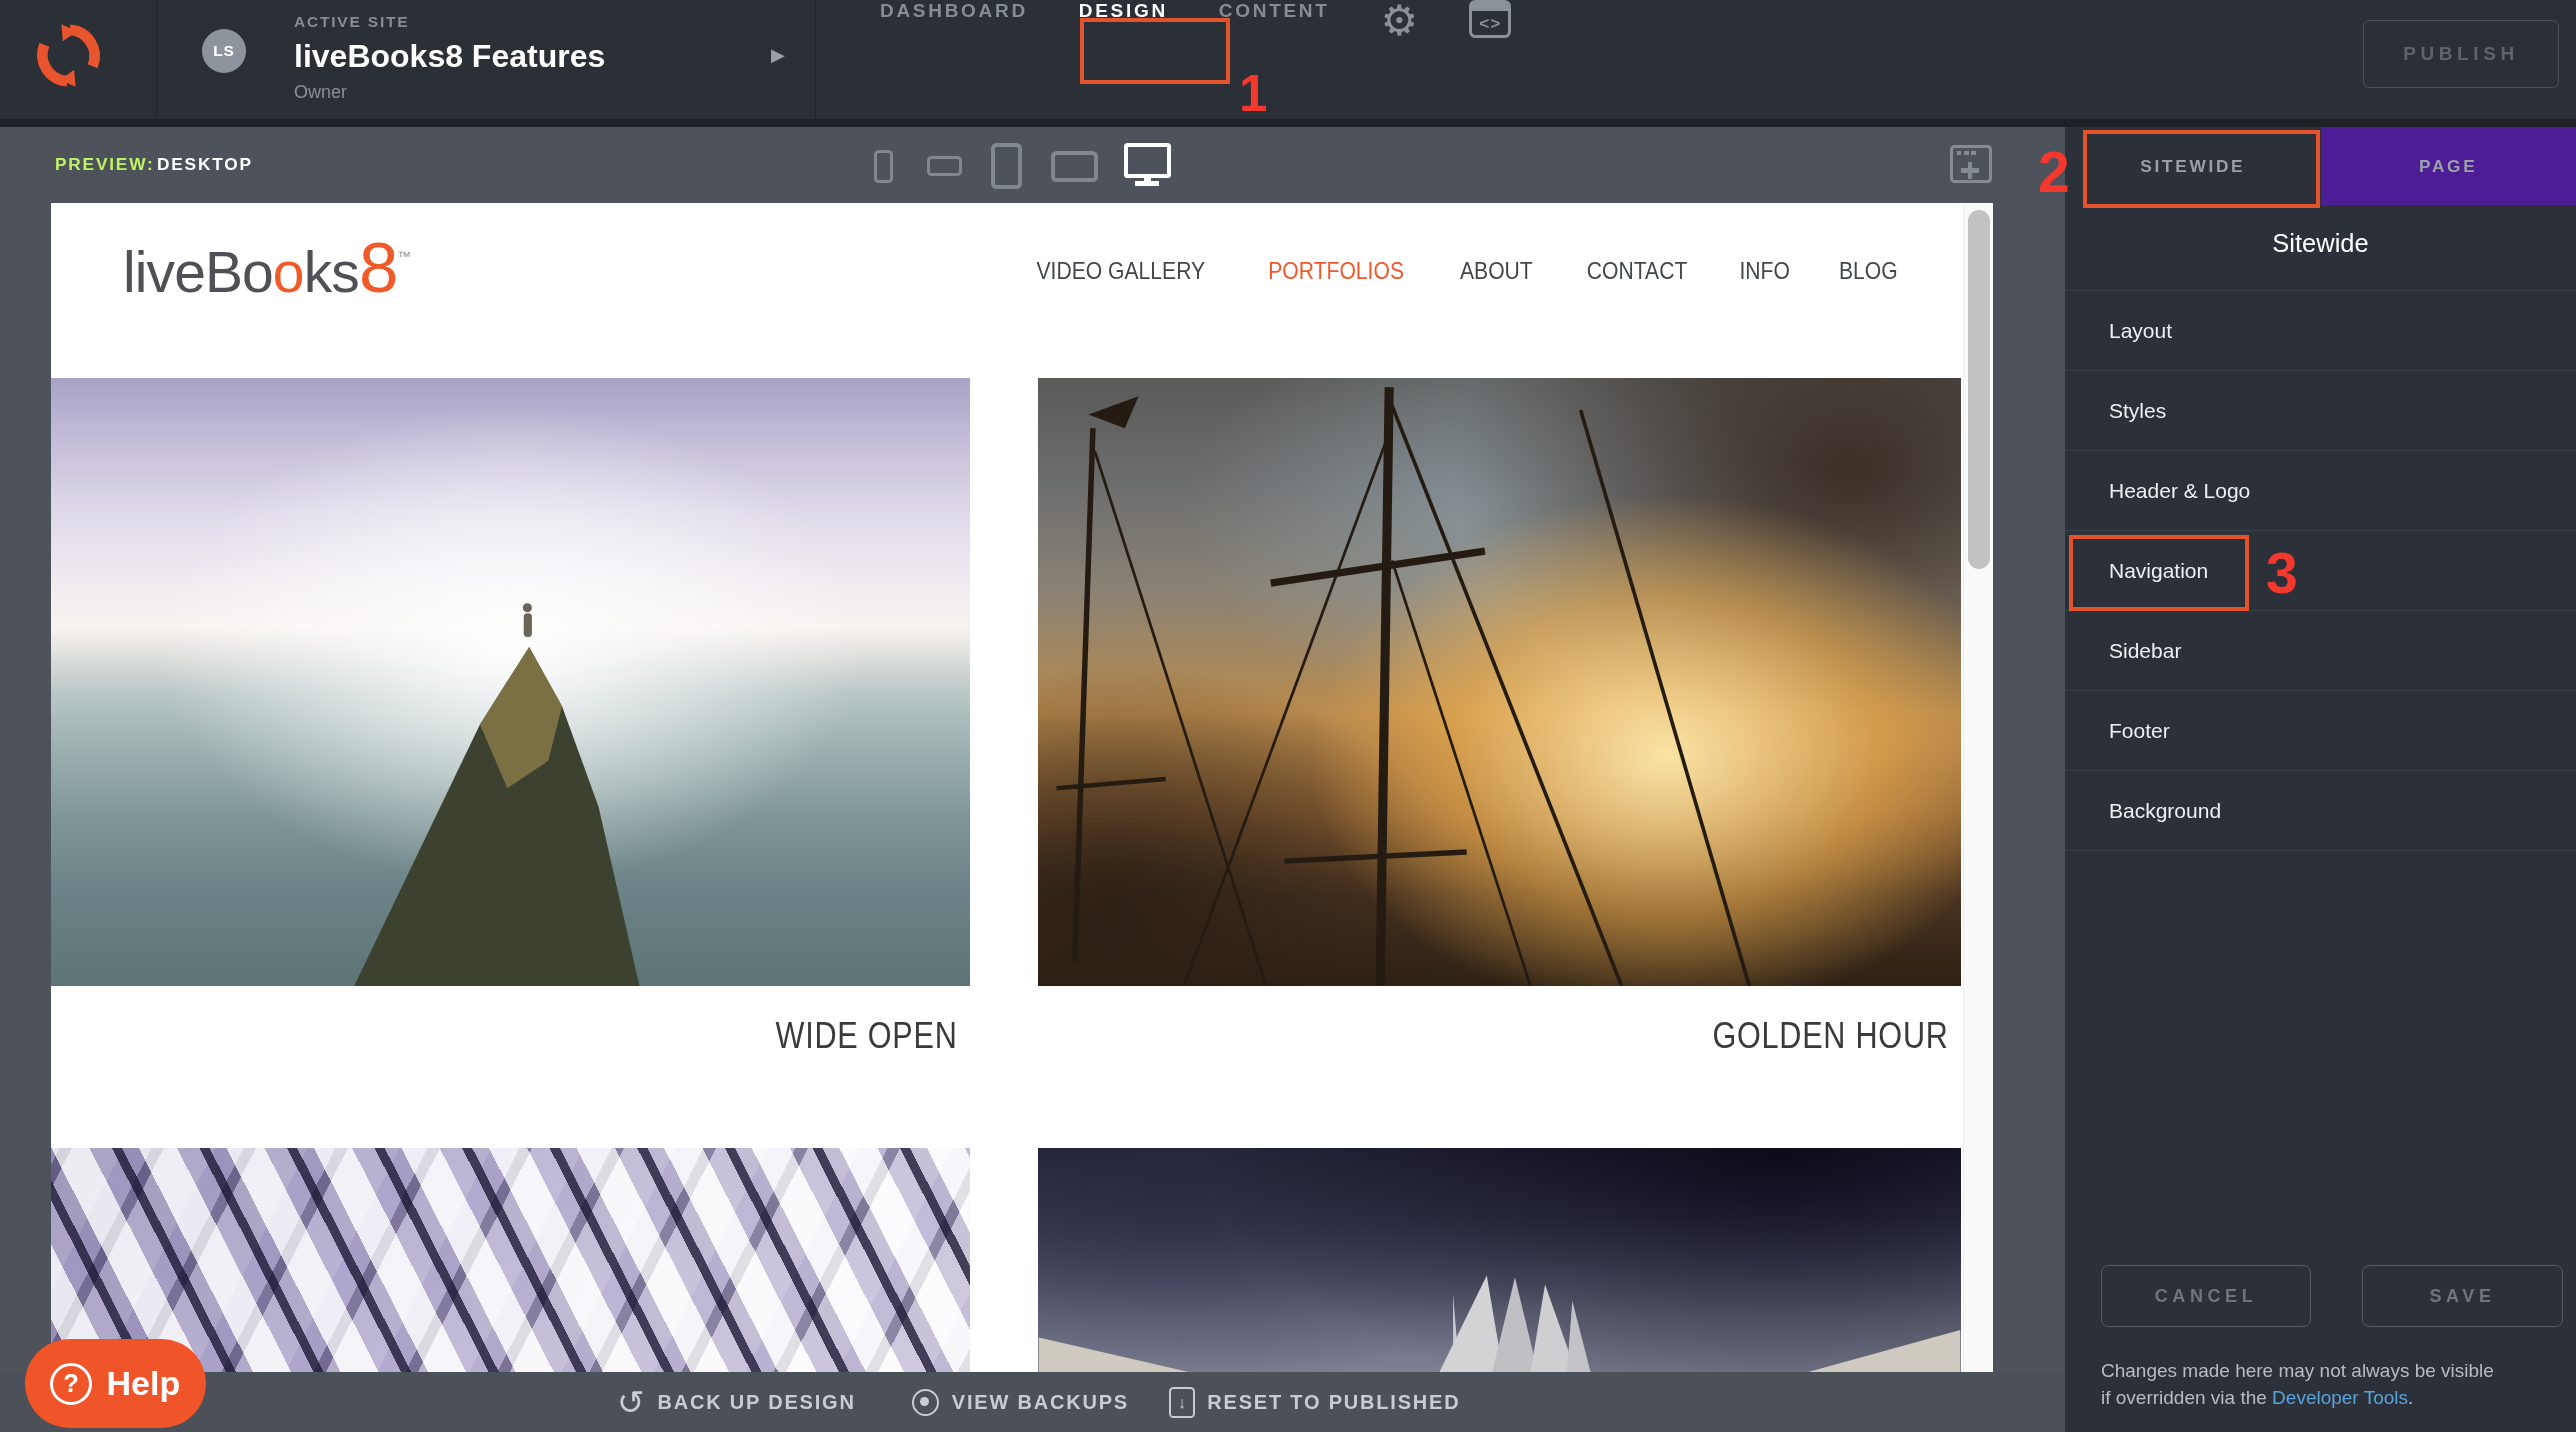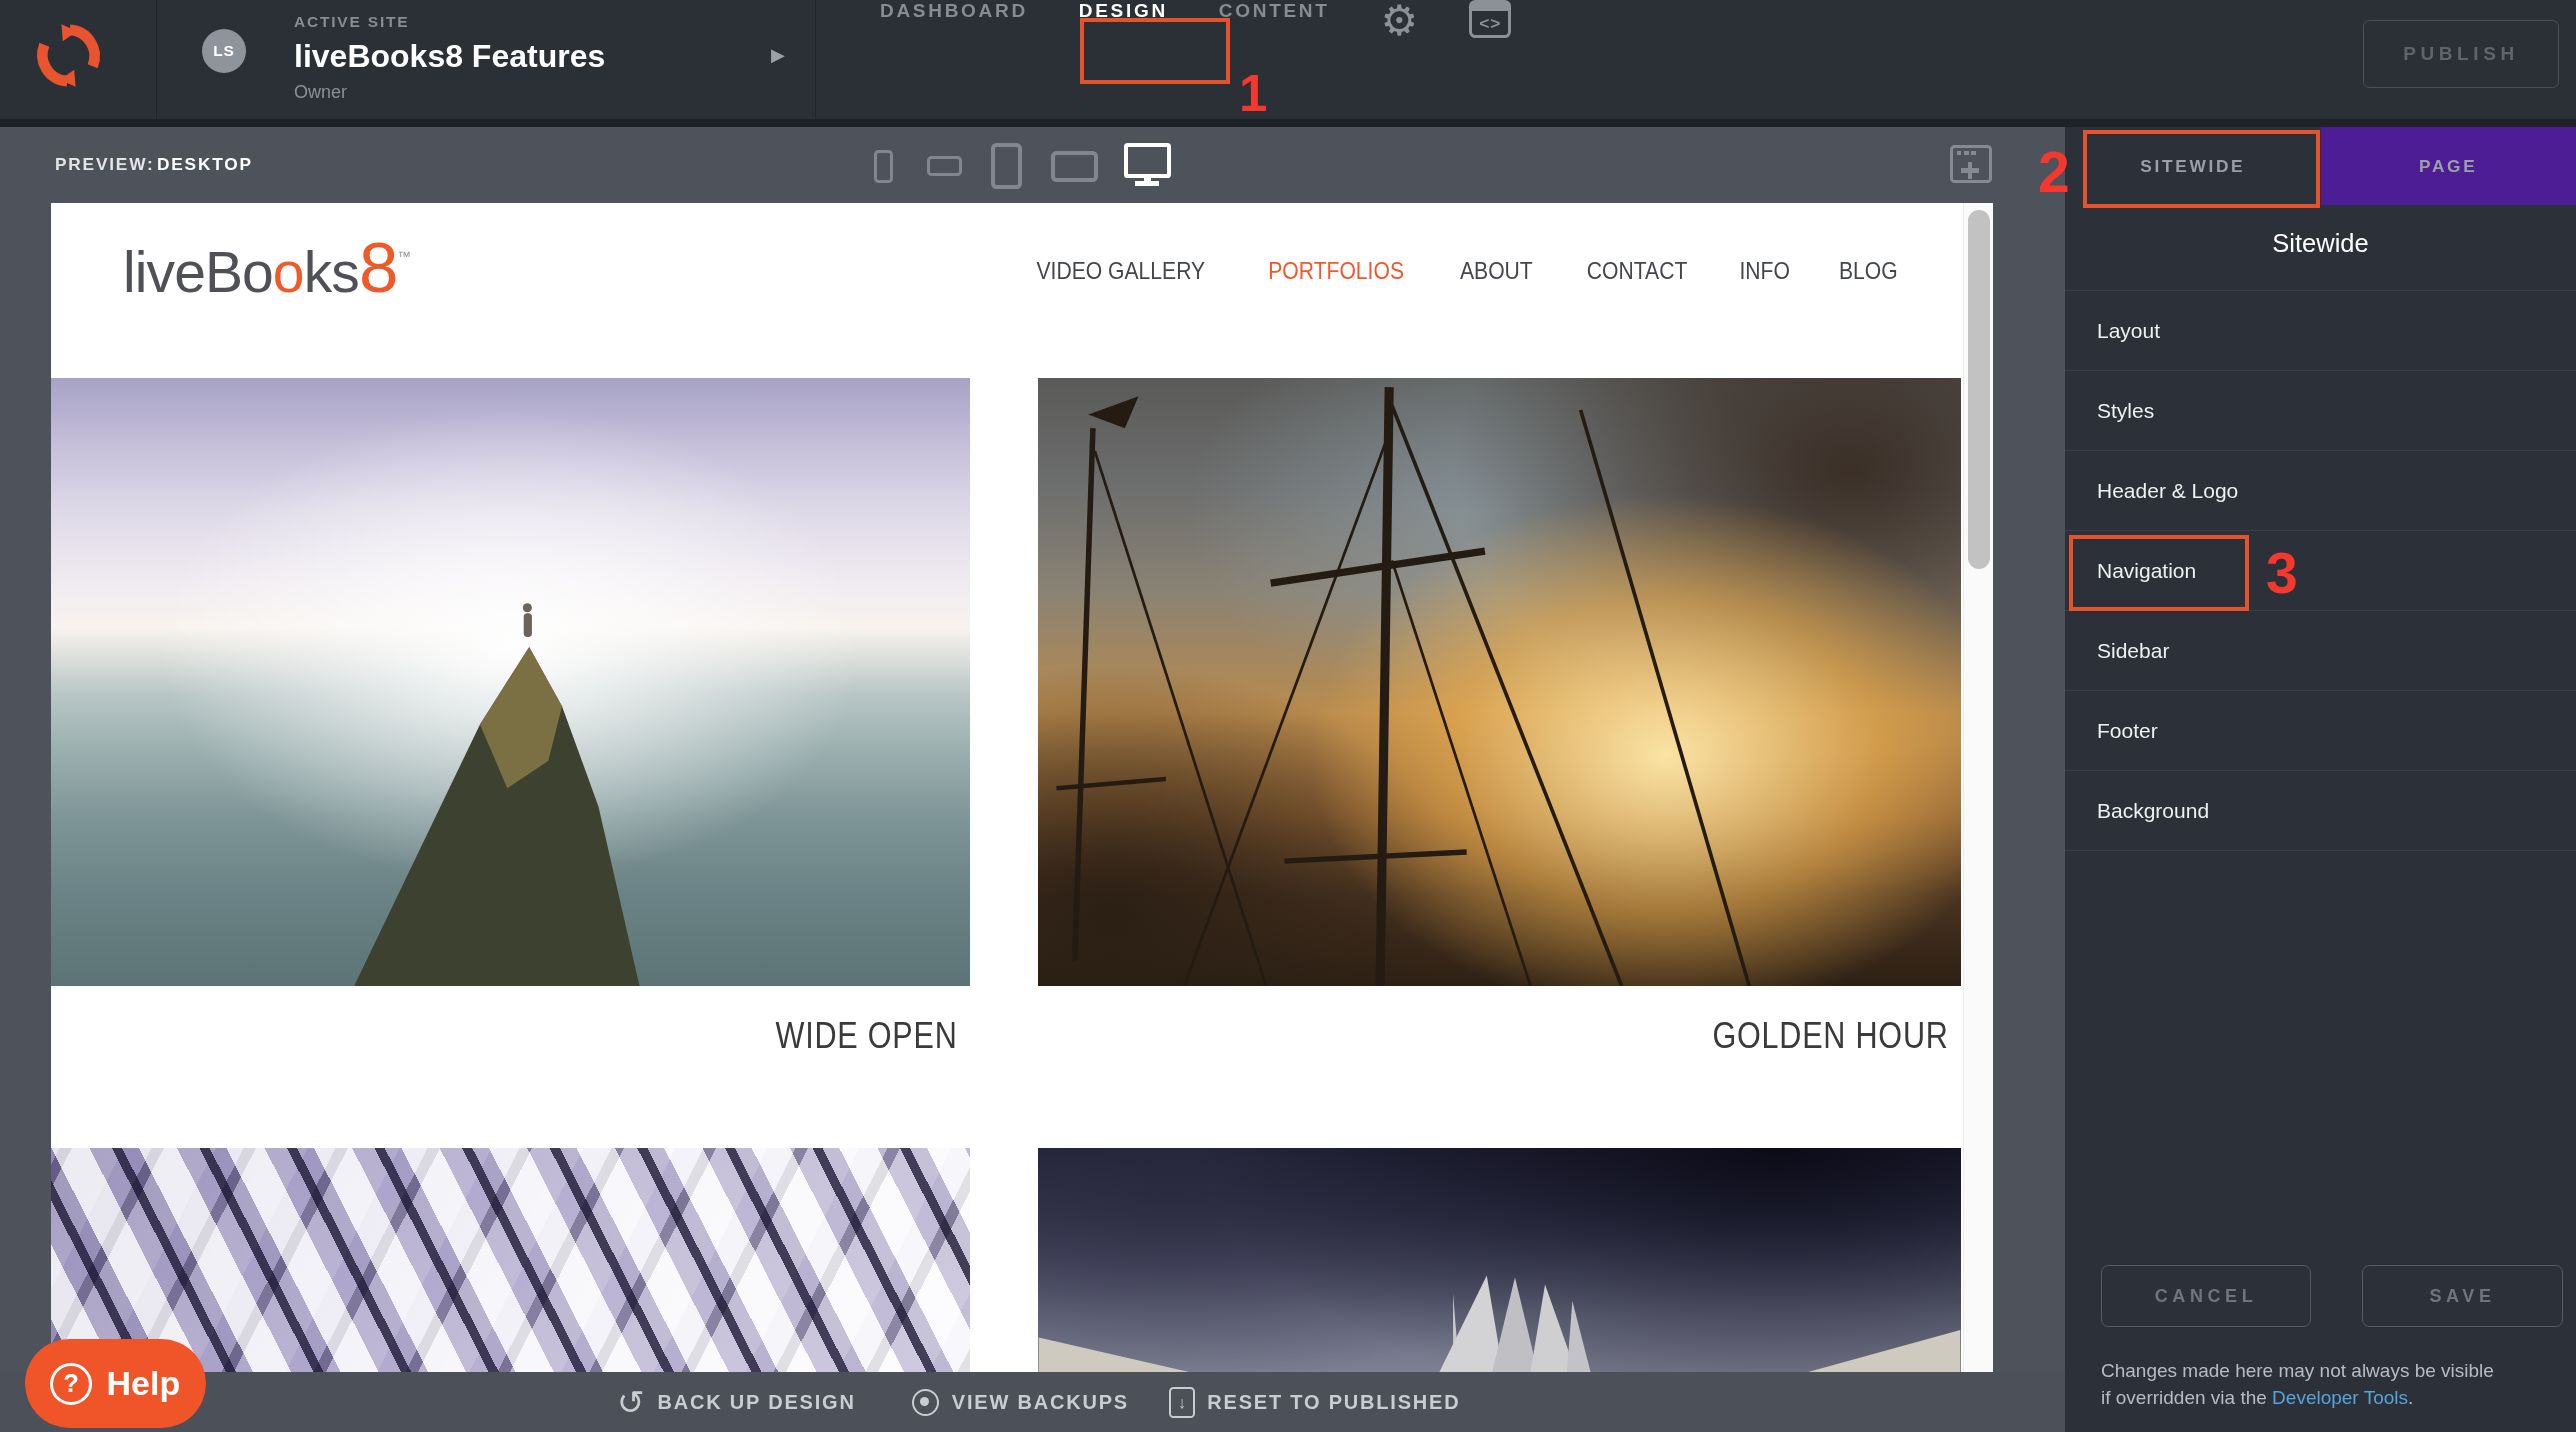--- a/index.html
+++ b/index.html
@@ -29,21 +29,21 @@
   .gear-icon { font-size:42px; color:#8b9199; line-height:1; cursor:pointer; font-family:"DejaVu Sans", sans-serif; }
   .code-icon { width:42px; height:38px; border:3.6px solid #8b9199; border-radius:6.4px; position:relative; cursor:pointer; }
   .code-icon .bar { position:absolute; left:0; top:0; width:100%; height:8.2px; background:#8b9199; }
   .code-icon .glyph { position:absolute; left:0; top:10px; width:100%; text-align:center; font-size:17.3px; font-weight:bold; color:#8b9199; letter-spacing:0.9px; }
   .publish-btn { position:absolute; left:2363px; top:20px; width:196px; height:68px; border:1.8px solid #4b515b;
     border-radius:6.4px; background:transparent; color:#5d646e; font-size:19px; letter-spacing:4.6px; font-weight:bold;
     font-family:"Liberation Sans", sans-serif; cursor:pointer; }
 
   
   .toolbar { position:absolute; left:0; top:127px; width:2065px; height:76px; background:#4e535b; }
-  .preview-label { position:absolute; left:55px; top:27px; font-size:17.3px; letter-spacing:1.8px; color:#e5e5e5; font-weight:bold; }
+  .preview-label { position:absolute; left:55px; top:27px; font-size:17.3px; letter-spacing:1.8px; color:#bef264; font-weight:bold; }
   .preview-mode  { position:absolute; left:157px; top:27px; font-size:17.3px; letter-spacing:1.8px; color:#ffffff; font-weight:bold; }
   .dev-icon { position:absolute; border:3.6px solid #81878f; border-radius:4.6px; cursor:pointer; }
   .dev-phone-p  { left:874px;  top:23px; width:19px; height:33px; }
   .dev-phone-l  { left:927px; top:29px; width:35px; height:20px; }
   .dev-tab-p    { left:991px; top:15.5px; width:31px; height:46px; border-width:4.6px; border-radius:5.5px; }
   .dev-tab-l    { left:1051px; top:24px; width:47px; height:31px; border-width:4.6px; border-radius:5.5px; }
   .dev-desktop  { left:1124px; top:16.4px; width:47px; height:35px; border:4.6px solid #ffffff; border-radius:3.6px; }
   .dev-desktop .stand { position:absolute; left:15.5px; top:27px; width:7.3px; height:7.3px; background:#ffffff; }
   .dev-desktop .base  { position:absolute; left:7.3px;  top:34px; width:24px; height:4.6px; background:#ffffff; }
   .newpage-icon { position:absolute; left:1950px; top:18px; width:42px; height:38px; border:3.6px solid #858b93; border-radius:4.6px; cursor:pointer; }
@@ -90,21 +90,21 @@
   .help-label { color:#ffffff; font-size:34px; font-weight:bold; }
 
   
   .sidebar { position:absolute; left:2065px; top:127px; width:608px; height:1305px; background:#2c3038; z-index:15; }
   .sb-tabs { position:absolute; left:0; top:0; width:511px; height:78px; display:flex; }
   .sb-tab { flex:1; display:flex; align-items:center; justify-content:center; font-size:17.3px; letter-spacing:2.7px;
     font-weight:bold; color:#9aa0a8; background:#4c1d95; cursor:pointer; }
   .sb-tab.active { background:#2c3038; }
   .sb-heading { position:absolute; left:0; top:102px; width:511px; text-align:center; font-size:25.5px; color:#ffffff; }
   .sb-list { position:absolute; left:0; top:163px; width:511px; border-top:0.9px solid #3a3f47; }
-  .sb-item { height:80px; display:flex; align-items:center; padding-left:32px; font-size:21px; color:#eef0f2;
+  .sb-item { height:80px; display:flex; align-items:center; padding-left:44px; font-size:21px; color:#eef0f2;
     border-bottom:0.9px solid #3a3f47; cursor:pointer; }
   .sb-btn { position:absolute; height:62px; border:1.8px solid #545b64; border-radius:7.3px; background:transparent;
     color:#6e757e; font-size:18px; letter-spacing:4.6px; font-weight:bold; font-family:"Liberation Sans", sans-serif; cursor:pointer; }
   .sb-cancel { left:36px;  top:1138px; width:210px; }
   .sb-save   { left:297px; top:1138px; width:201px; }
   .sb-note { position:absolute; left:36px; top:1231px; width:447px; font-size:19px; line-height:26.5px; color:#b6bcc4; }
   .sb-note .link { color:#57a3da; cursor:pointer; }
 
   
   .ann-box { position:absolute; border:4.6px solid #e4532b; z-index:70; pointer-events:none; }

